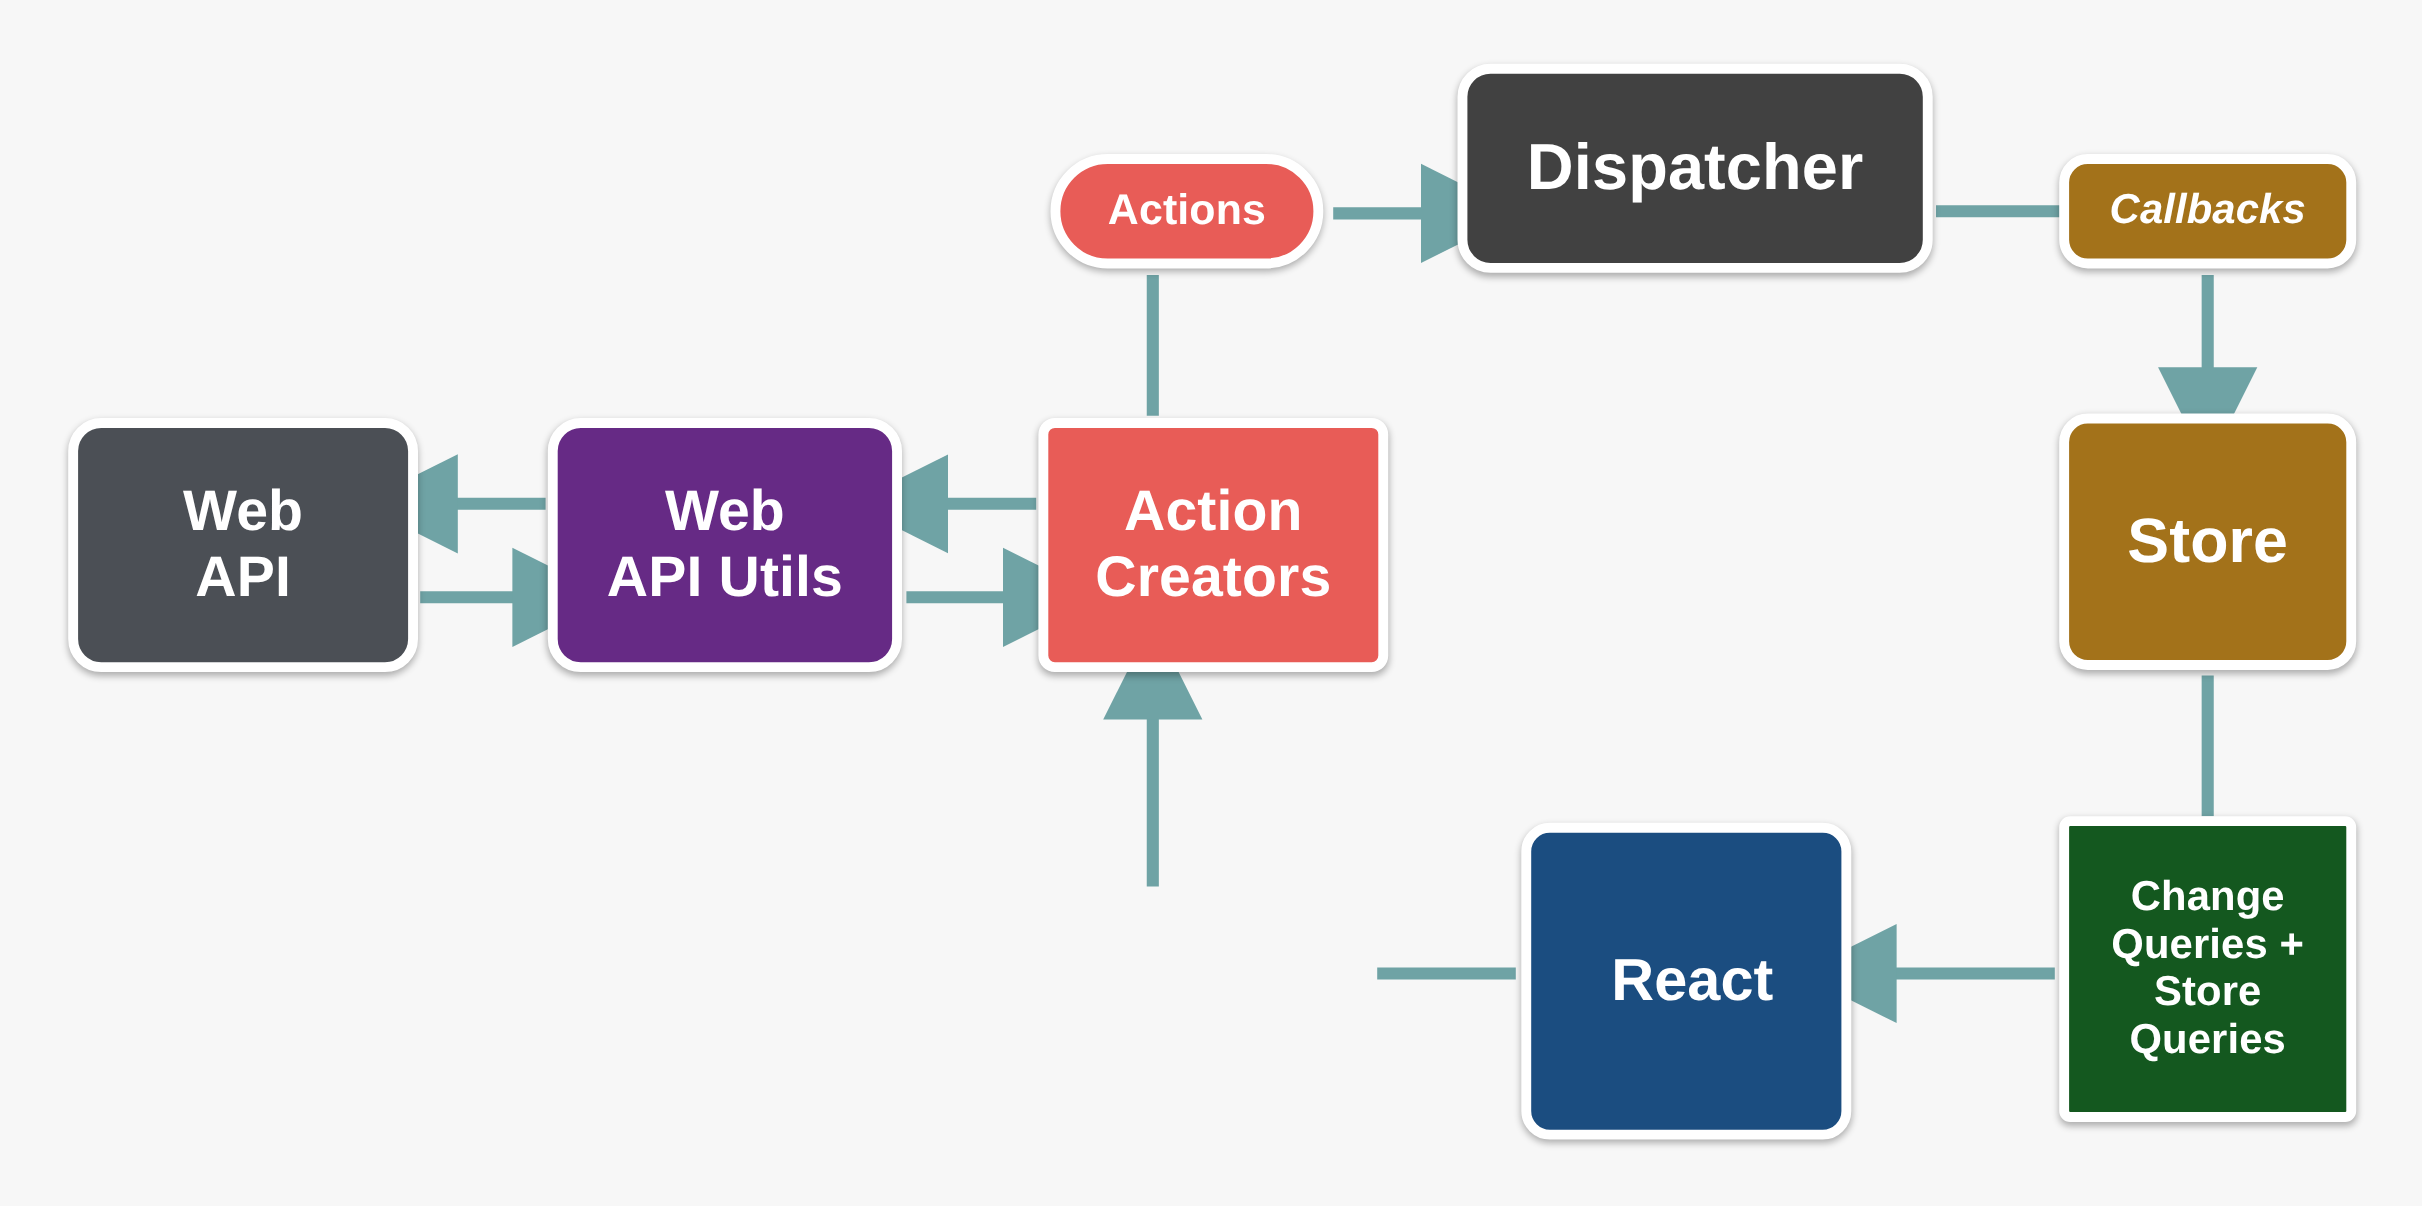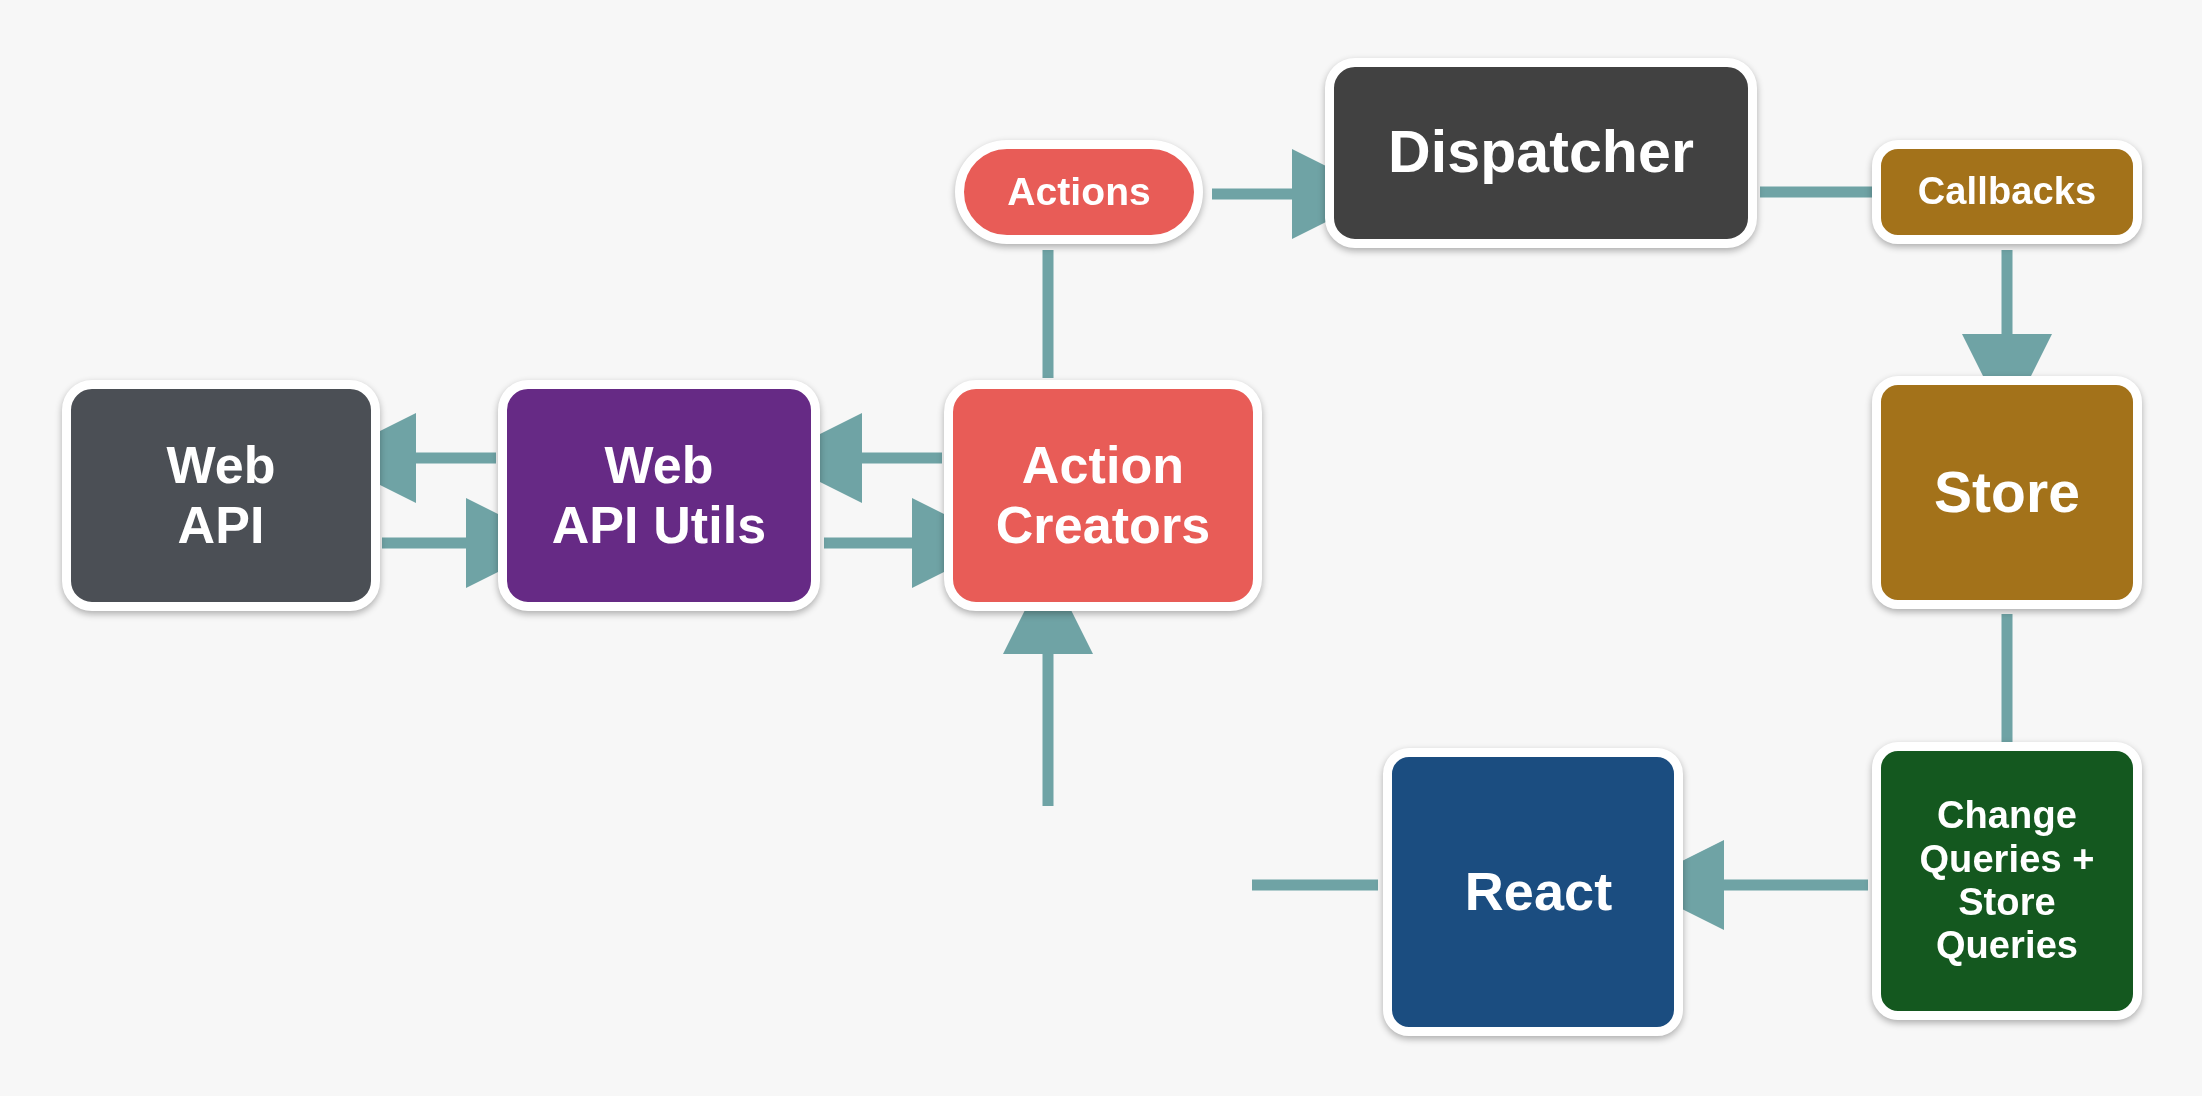--- a/index.html
+++ b/index.html
@@ -51,26 +51,26 @@
     display: block;
     width: 100%;
   }
   .node .lbl span {
     display: block;
   }
 
   
   #node-actions        { left: 955px;  top: 140px; width: 248px;  height: 104px; font-size: 39px; border-radius: 52px; }
   #node-dispatcher     { left: 1325px; top: 58px;  width: 432px;  height: 190px; font-size: 59px; border-radius: 30px; }
-  #node-callbacks      { left: 1872px; top: 140px; width: 270px;  height: 104px; font-size: 38px; border-radius: 26px; }
+  #node-callbacks      { left: 1872px; top: 140px; width: 270px;  height: 104px; font-size: 38px; border-radius: 26px; font-style: italic; }
   #node-store          { left: 1872px; top: 376px; width: 270px;  height: 233px; font-size: 57px; border-radius: 26px; }
-  #node-change-events  { left: 1872px; top: 742px; width: 270px;  height: 278px; font-size: 38px; border-radius: 26px; }
+  #node-change-events  { left: 1872px; top: 742px; width: 270px;  height: 278px; font-size: 38px; border-radius: 10px; }
   #node-react-views    { left: 1383px; top: 748px; width: 300px;  height: 288px; font-size: 54px; border-radius: 26px; }
   #node-user-inter     { left: 948px;  top: 808px; width: 300px;  height: 152px; font-size: 38px; border-radius: 26px; }
-  #node-action-creators{ left: 944px;  top: 380px; width: 318px;  height: 231px; font-size: 52px; border-radius: 32px; }
+  #node-action-creators{ left: 944px;  top: 380px; width: 318px;  height: 231px; font-size: 52px; border-radius: 15px; }
   #node-web-api-utils  { left: 498px;  top: 380px; width: 322px;  height: 231px; font-size: 52px; border-radius: 30px; }
   #node-web-api        { left: 62px;   top: 380px; width: 318px;  height: 231px; font-size: 52px; border-radius: 30px; }
 </style>
 </head>
 <body>
 
 <div id="canvas" style="background: rgb(247, 247, 247);">
 
   <svg id="edges" viewBox="0 0 2202 1096" width="2202" height="1096" xmlns="http://www.w3.org/2000/svg">
     <defs>

